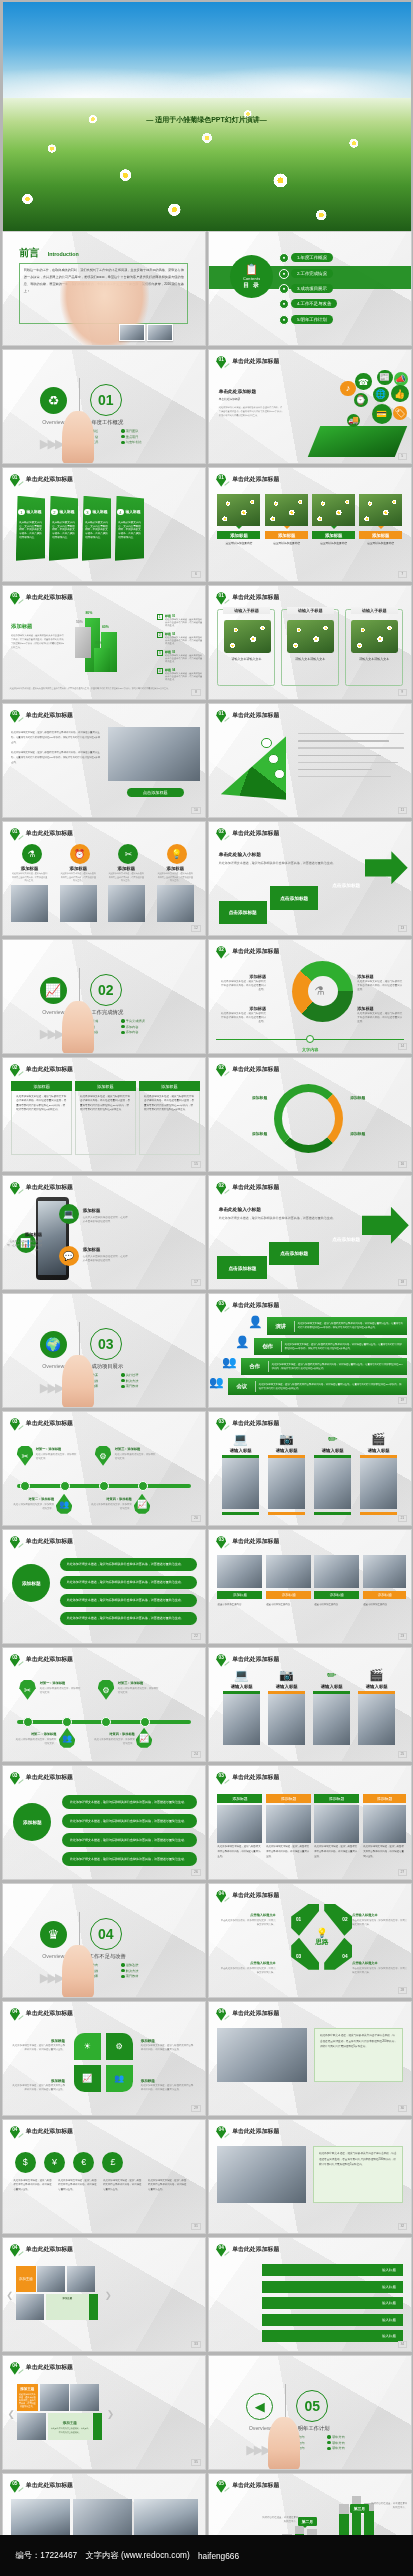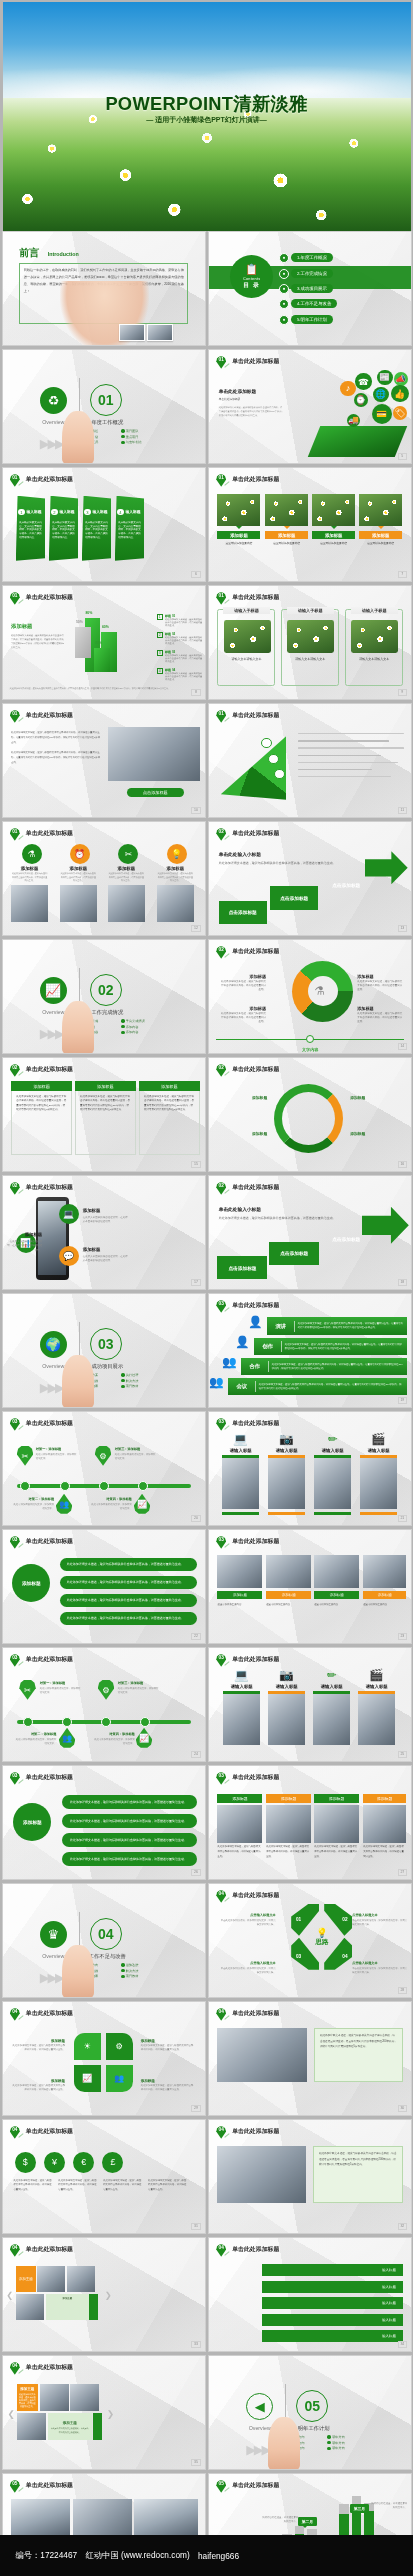--- a/index.html
+++ b/index.html
@@ -290,21 +290,20 @@
     color:#fff; font-size:8.3px;
   }
   .ftr .red { color:#fff; }
 </style>
 </head>
 <body>
 
 <div class="cover">
   <div class="cover-sky"></div>
   <div class="cover-field"></div>
-  <div class="cover-title">POWERPOINT清新淡雅</div>
   <div class="cover-sub">— 适用于小雏菊绿色PPT幻灯片演讲—</div>
 </div>
 
 <div class="grid">
 
   <div class="slide">
     <div class="poly"></div>
     <div class="pf-title">前言</div>
     <div class="pf-sub">Introduction</div>
     <div class="pf-box"></div>
@@ -1424,16 +1423,16 @@
     <div class="bc-note" style="left:-3.5px; bottom:43px;">您的内容打在这里，或者通过复制您的文本后。</div>
     <div class="bc-note" style="left:52px; bottom:63px;">您的内容打在这里，或者通过复制您的文本后。</div>
     <div class="bc-note" style="left:161px; bottom:77px;">您的内容打在这里，或者通过复制您的文本后。</div>
     <div class="pg">37</div>
   </div>
 
 </div>
 
 <div class="ftr">
   <span>编号：17224467</span>
-  <span class="red">红动中国 (www.redocn.com)</span>
+  <span class="red">文字内容 (www.redocn.com)</span>
   <span>haifeng666</span>
 </div>
 
 
 </body></html>

